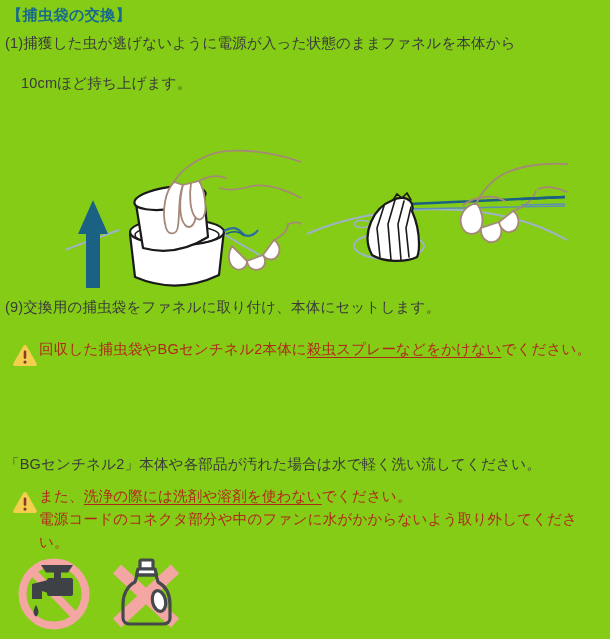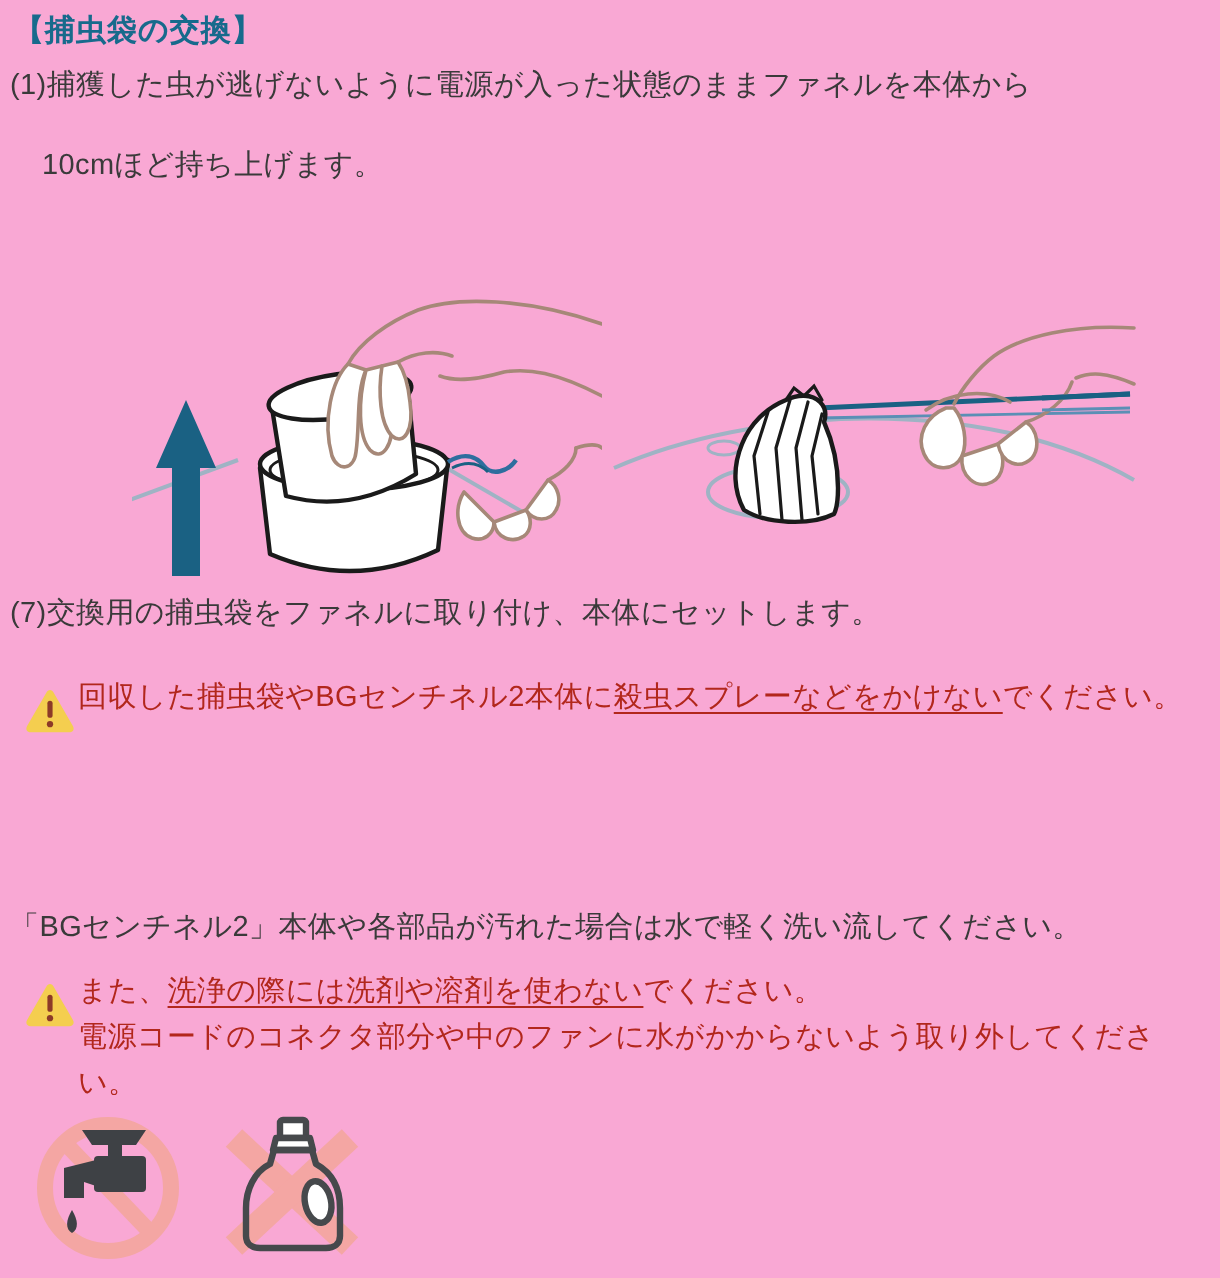--- a/index.html
+++ b/index.html
@@ -1,17 +1,17 @@
 <!DOCTYPE html>
 <html><head>
 <meta charset="utf-8">
 <style>
   html,body{margin:0;padding:0;background:#ffffff;}
   #page{
-    position:relative;width:610px;height:639px;background:#f9a8d4;overflow:hidden;
+    position:relative;width:610px;height:639px;background:#84cc16;overflow:hidden;
     font-family:"Liberation Sans","DejaVu Sans",sans-serif;
     color:#3a3a3a;font-size:14.5px;
   }
   .abs{position:absolute;}
   .hd{color:#176A8C;font-weight:bold;font-size:15px;letter-spacing:0.5px;}
   .para{line-height:24px;letter-spacing:0.2px;}
   .indent{padding-left:16px;margin-top:16px;}
   .caution{display:flex;align-items:flex-start;gap:1px;}
   .caution .txt{color:#B2271C;line-height:23px;letter-spacing:0.2px;}
   .caution .tri{flex:0 0 auto;margin-top:5px;}
@@ -88,21 +88,21 @@
     <path class="handf" d="M194,64 C196,74 205,77 211,71 C215,66 214,57 208,53 Z"></path>
     <path class="hand" d="M158,47 C170,38 188,36 200,43"></path>
     <path class="hand" d="M262,6 C232,4 206,10 192,20 C184,26 176,36 172,44"></path>
     <path class="hand" d="M262,34 C248,28 240,28 233,31"></path>
     <path class="hand" d="M208,53 C218,50 228,42 231,33"></path>
 
     <path d="M216,41 L260,39" stroke="#1A6183" stroke-width="2.4" fill="none"></path>
     <path d="M216,47 L260,46" stroke="#5B8FB5" stroke-width="1.4" fill="none"></path>
   </svg>
 
-  <div class="abs para" style="left:5px;top:295px;">(7)交換用の捕虫袋をファネルに取り付け、本体にセットします。</div>
+  <div class="abs para" style="left:5px;top:295px;">(9)交換用の捕虫袋をファネルに取り付け、本体にセットします。</div>
 
   <div class="abs caution" style="left:12px;top:338px;width:592px;">
     <svg class="tri" width="26" height="24" viewBox="0 0 28 26">
       <path d="M14,2.2 C14.8,2.2 15.5,2.7 16,3.6 L26.4,21.6 C27.4,23.4 26.5,25 24.4,25 L3.6,25 C1.5,25 0.6,23.4 1.6,21.6 L12,3.6 C12.5,2.7 13.2,2.2 14,2.2 Z" fill="#F4CE4F"></path>
       <rect x="12.6" y="8" width="2.8" height="9.2" rx="1.4" fill="#8C3A28"></rect>
       <circle cx="14" cy="20.7" r="1.7" fill="#8C3A28"></circle>
     </svg>
     <div class="txt">
       <div><span>回収した捕虫袋やBGセンチネル2本体に</span><span class="u">殺虫スプレーなどをかけない</span><span>でください。</span></div>
     </div>

